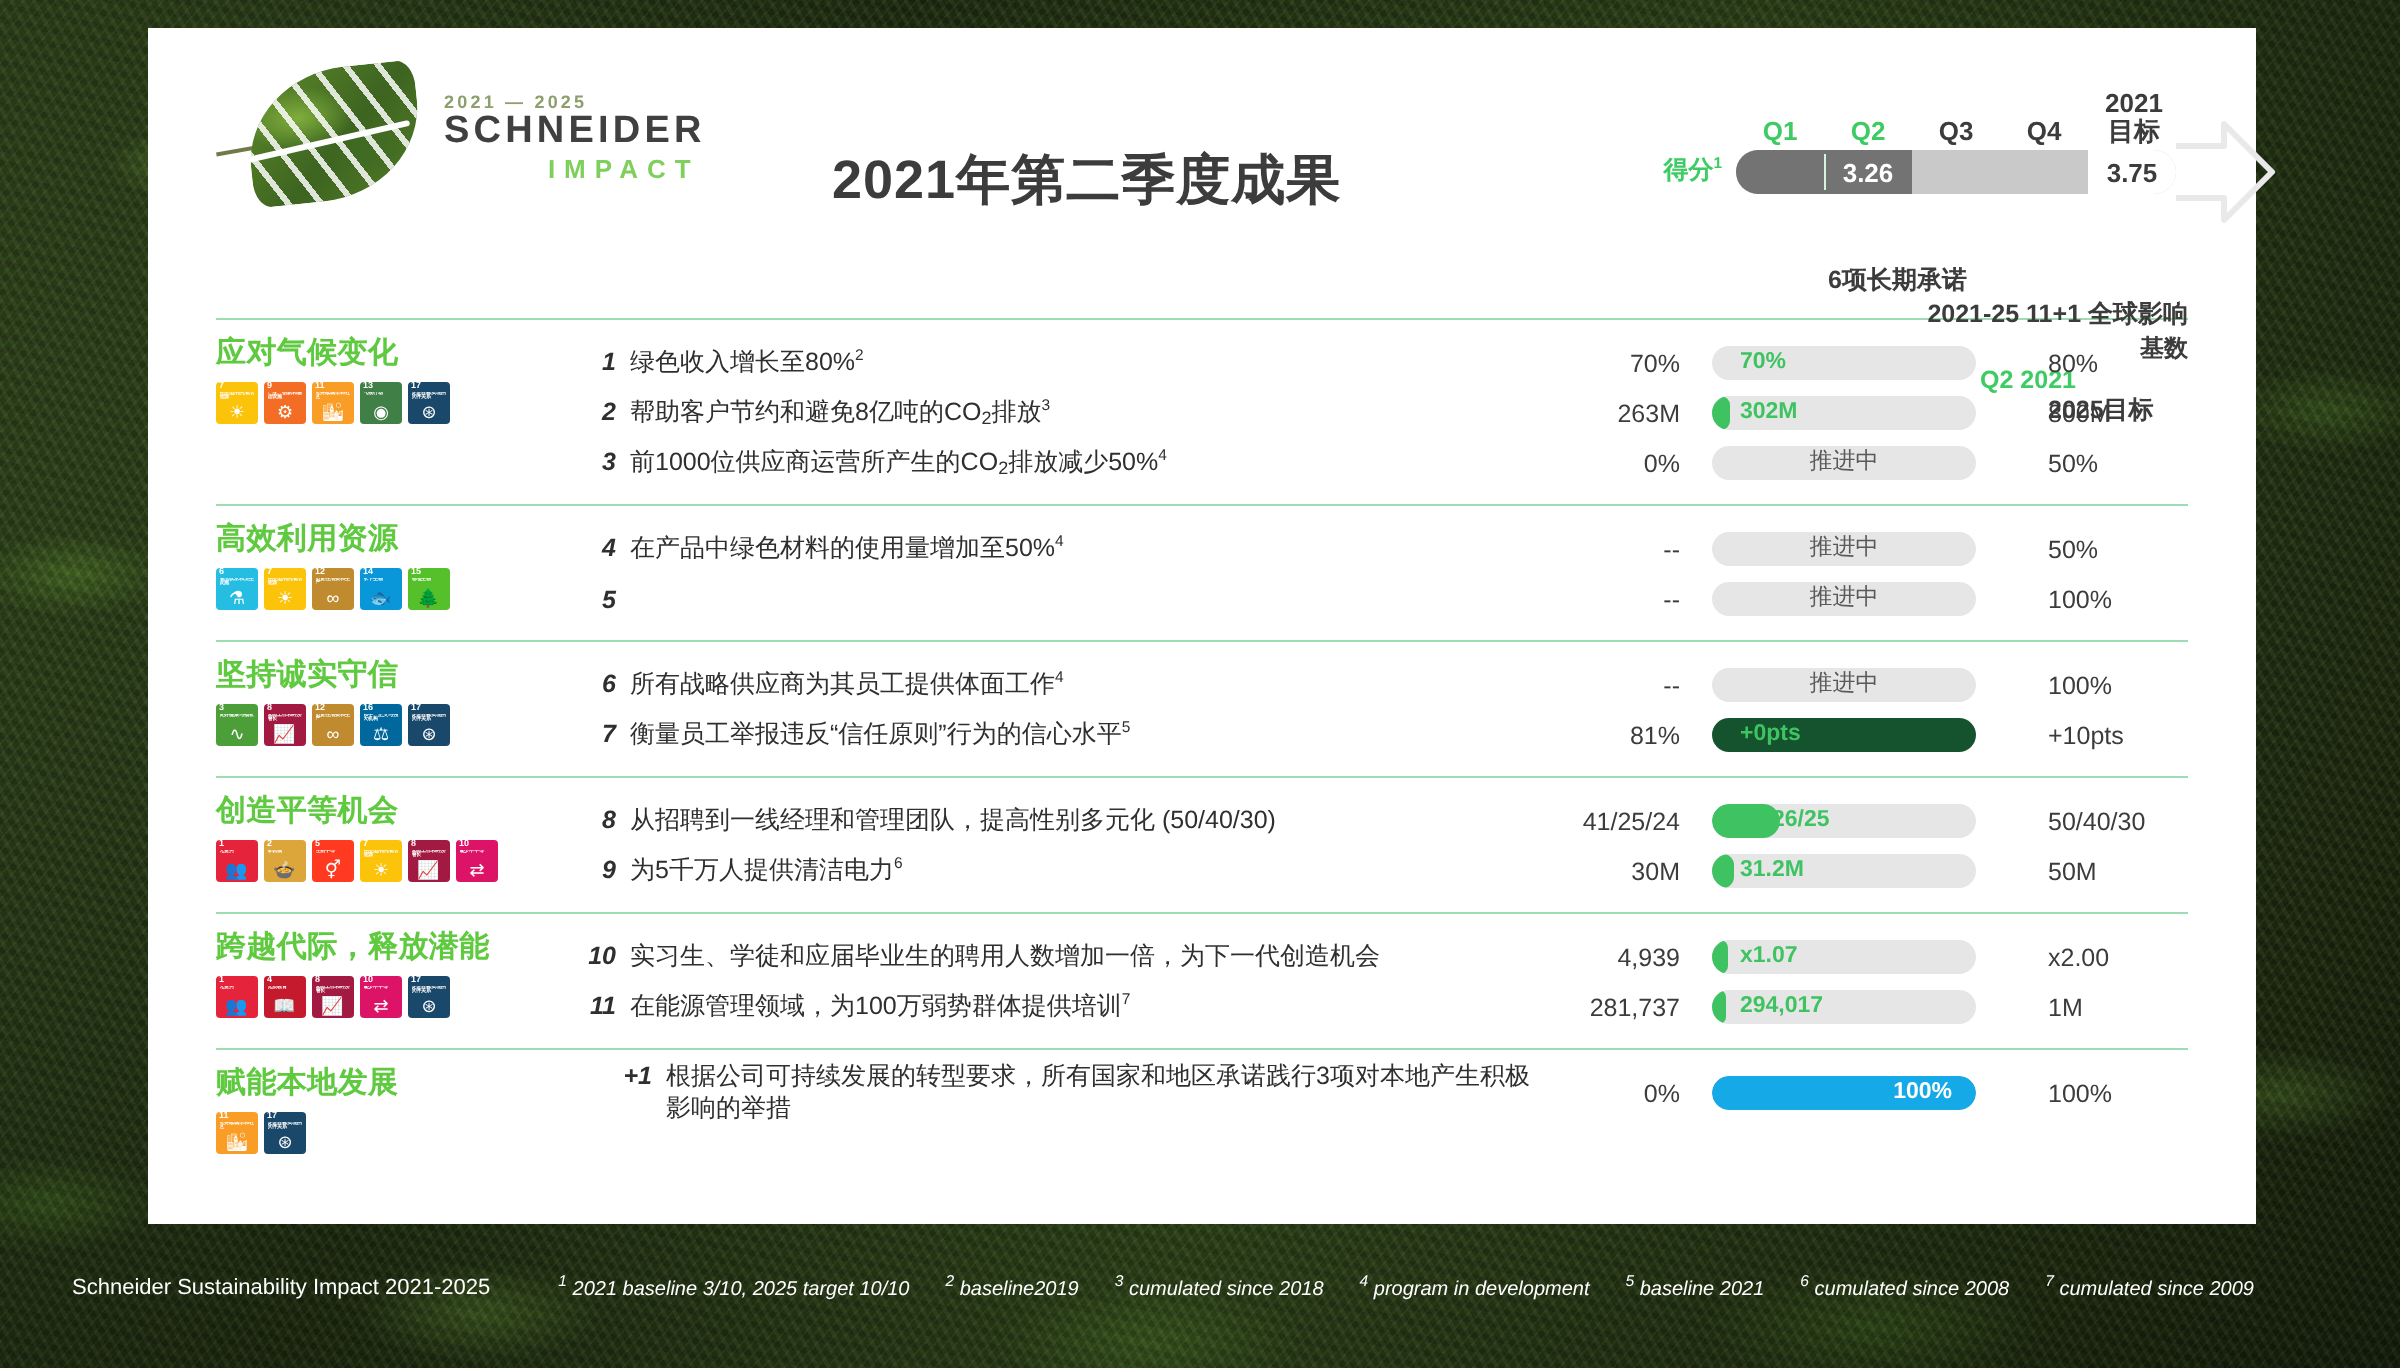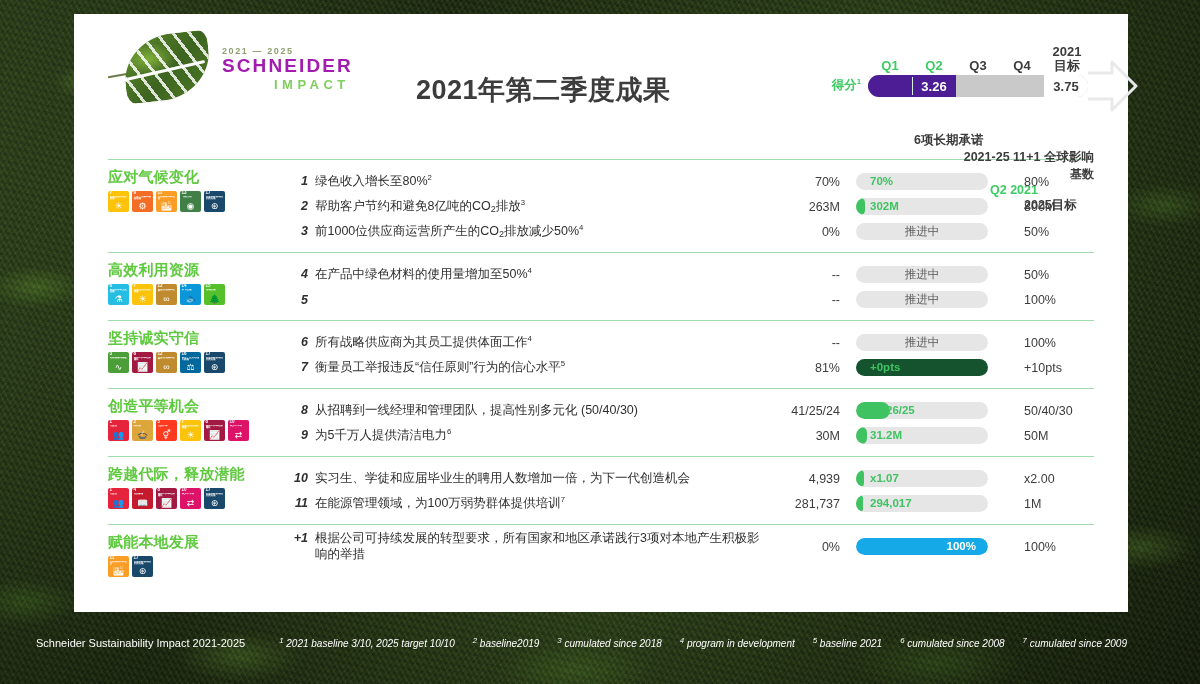--- a/index.html
+++ b/index.html
@@ -75,21 +75,21 @@
     position: absolute; left: 8px; top: 40px; width: 90px; height: 3px;
     background: #ffffff; transform: rotate(-13deg); border-radius: 2px;
   }
   .leaf .stem {
     position: absolute; left: 0px; top: 44px; width: 26px; height: 2px;
     background: #6f7a48; transform: rotate(-10deg);
   }
   .wordmark { margin-left: 8px; padding-top: 4px; }
   .wm-years { font-size: 9px; letter-spacing: 1.6px; color: #8d9f6d; font-weight: 700; }
   .wm-schneider {
-    font-size: 19px; font-weight: 700; letter-spacing: 2.1px; color: #a21caf; line-height: 1.05;
+    font-size: 19px; font-weight: 700; letter-spacing: 2.1px; color: #404040; line-height: 1.05;
   }
   .wm-sustain {
     font-size: 34px; font-weight: 700; letter-spacing: .5px; color: #3dcb63; line-height: .96;
     margin-top: -1px;
   }
   .wm-impact {
     font-size: 13px; font-weight: 700; letter-spacing: 4.5px; color: #7fcf5c;
     text-align: right; margin-top: 1px; padding-right: 3px;
   }
   .title-cn {
@@ -112,21 +112,21 @@
   .score-row { display: flex; align-items: center; height: 24px; }
   .score-label {
     width: 58px; text-align: right; padding-right: 7px;
     font-size: 12.5px; font-weight: 700; color: #3dcb63; white-space: nowrap;
   }
   .score-track {
     position: relative; width: 220px; height: 22px; background: #c9c9c9; border-radius: 11px;
     display: flex; overflow: visible;
   }
   .seg { width: 44px; height: 22px; position: relative; }
-  .seg.fill { background: #4c1d95; }
+  .seg.fill { background: #737373; }
   .seg.fill:first-child { border-radius: 11px 0 0 11px; }
   .seg.fill + .seg.fill::before {
     content: ""; position: absolute; left: 0; top: 2px; width: 1px; height: 18px; background: #d7f3df;
   }
   .seg.q2 { display: flex; align-items: center; justify-content: center;
             font-size: 13px; font-weight: 700; color: #ffffff; }
   .seg.last {
     background: #ffffff; border-radius: 0 11px 11px 0;
     display: flex; align-items: center; justify-content: center;
     font-size: 13px; font-weight: 700; color: #3c3c3c;
@@ -142,21 +142,21 @@
     display: flex; align-items: flex-end; height: 28px;
     border-bottom: 1.5px solid #9fdcb2; padding-bottom: 4px; flex-direction: column;
   }
   .c-commit { width: 180px; font-size: 12.5px; font-weight: 700; color: #3c3c3c; }
   .c-impact { flex: 1; font-size: 12.5px; font-weight: 700; color: #3c3c3c; }
   .c-base   { width: 76px; text-align: right; font-size: 12px; font-weight: 700; color: #3c3c3c; }
   .c-prog   { width: 160px; text-align: center; font-size: 12.5px; font-weight: 700; color: #3dcb63; }
   .c-target { width: 92px; text-align: left; padding-left: 22px; font-size: 12.5px; font-weight: 700; color: #3c3c3c; }
 
   .section { display: flex; border-bottom: 1.5px solid #9fdcb2; padding: 9px 0 8px; }
-  .section:last-child { border-bottom: none; }
+  .section:last-child { border-bottom: none; gap: 18px; }
   .commit-cell { width: 180px; flex: none; }
   .commit-title {
     font-size: 15px; font-weight: 700; color: #5fc93f; line-height: 1.1; letter-spacing: .2px;
   }
   .sdg-row { display: flex; gap: 3px; margin-top: 5px; }
   .sdg {
     width: 21px; height: 21px; border-radius: 2px; position: relative; overflow: hidden;
     flex: none;
   }
   .sdg .num {

